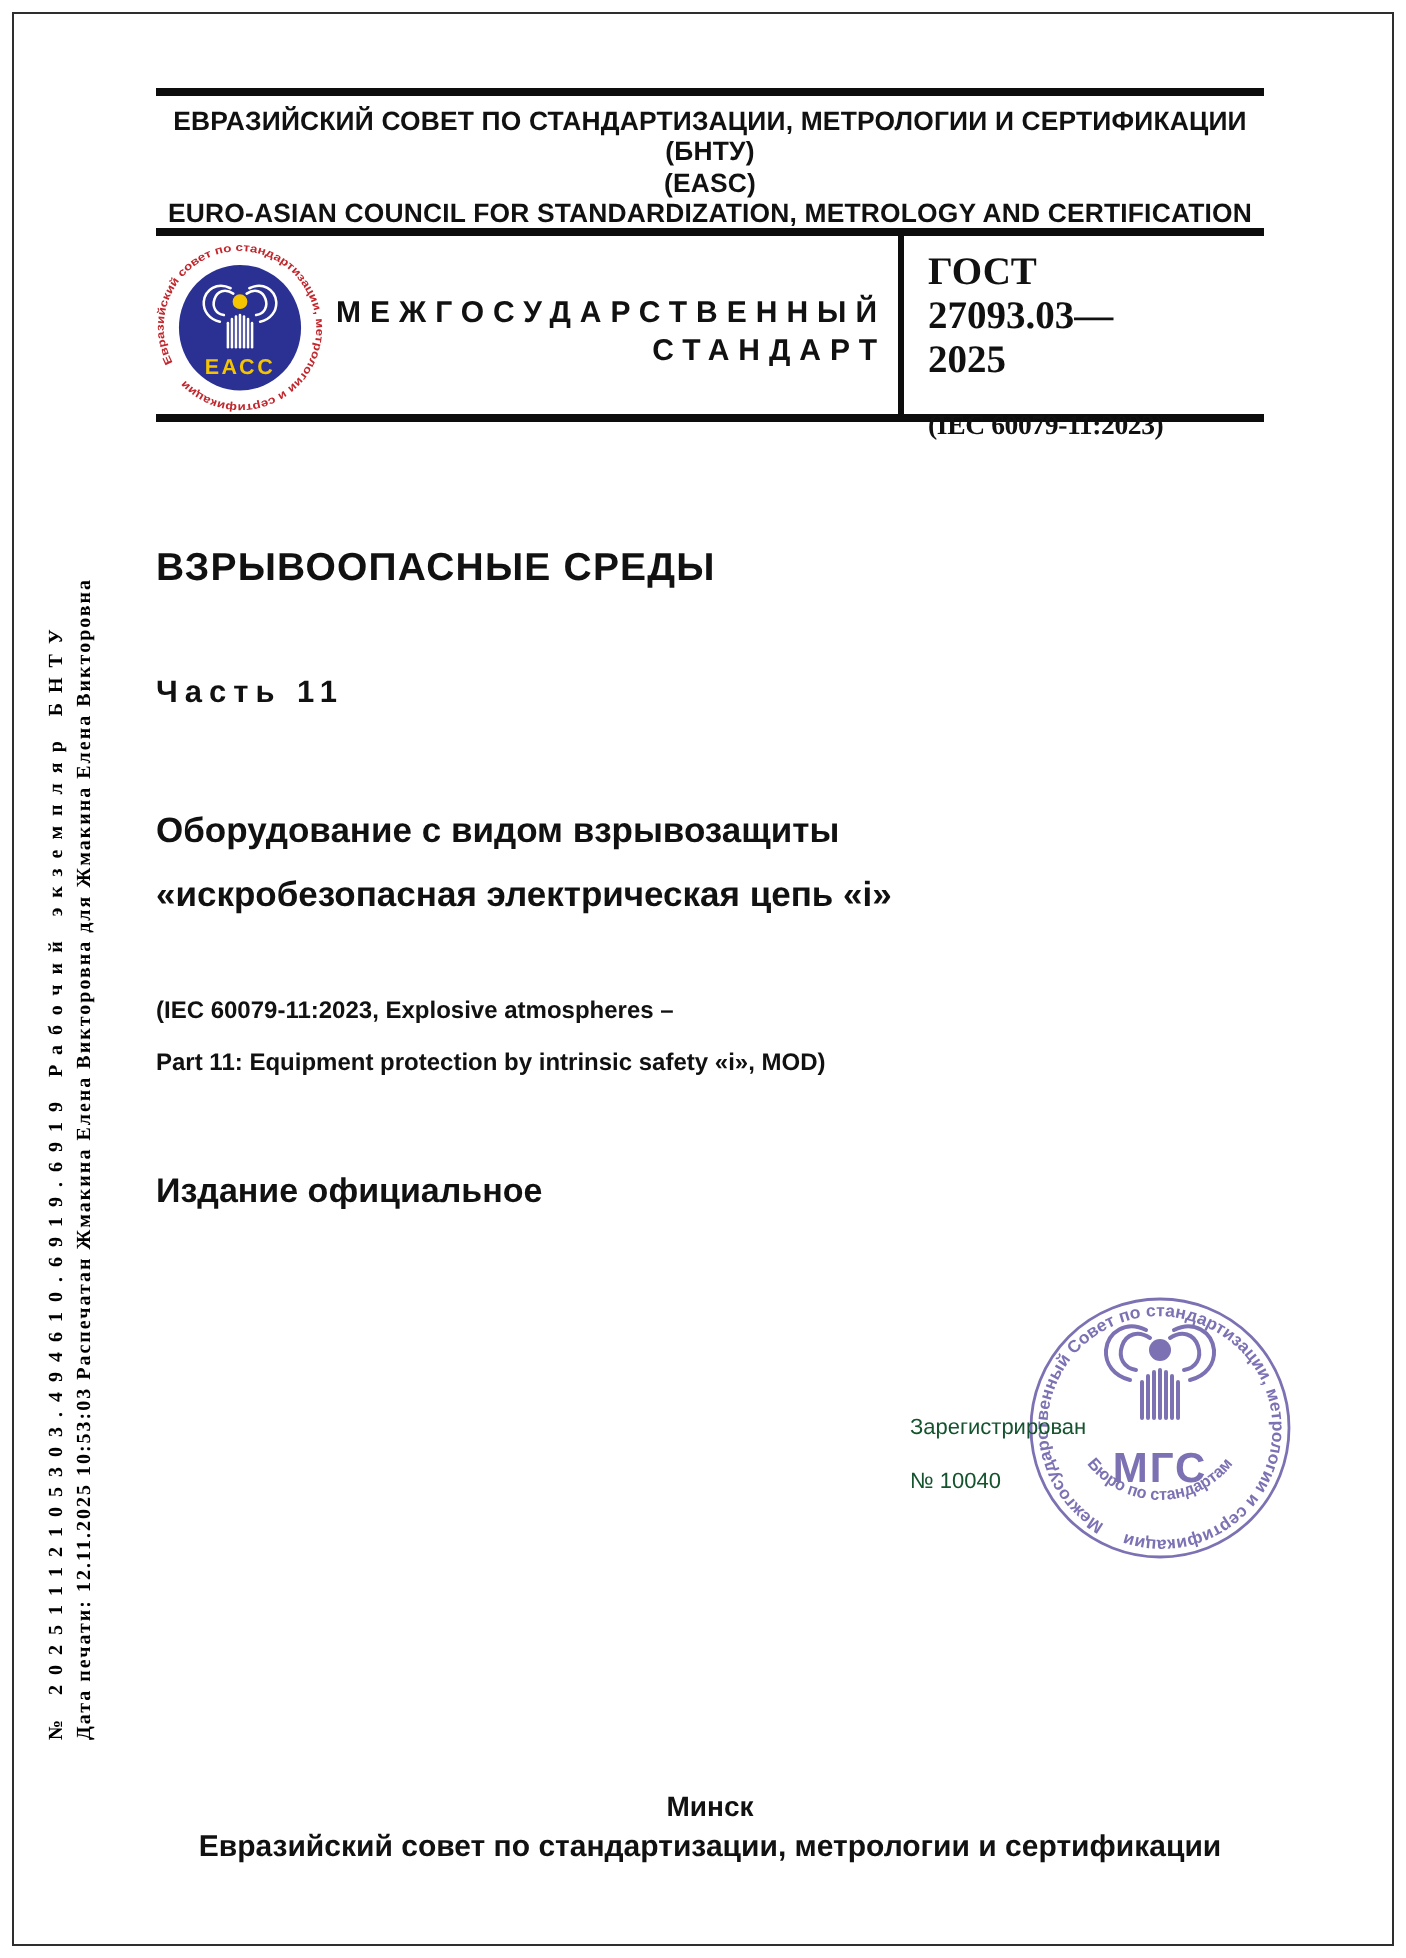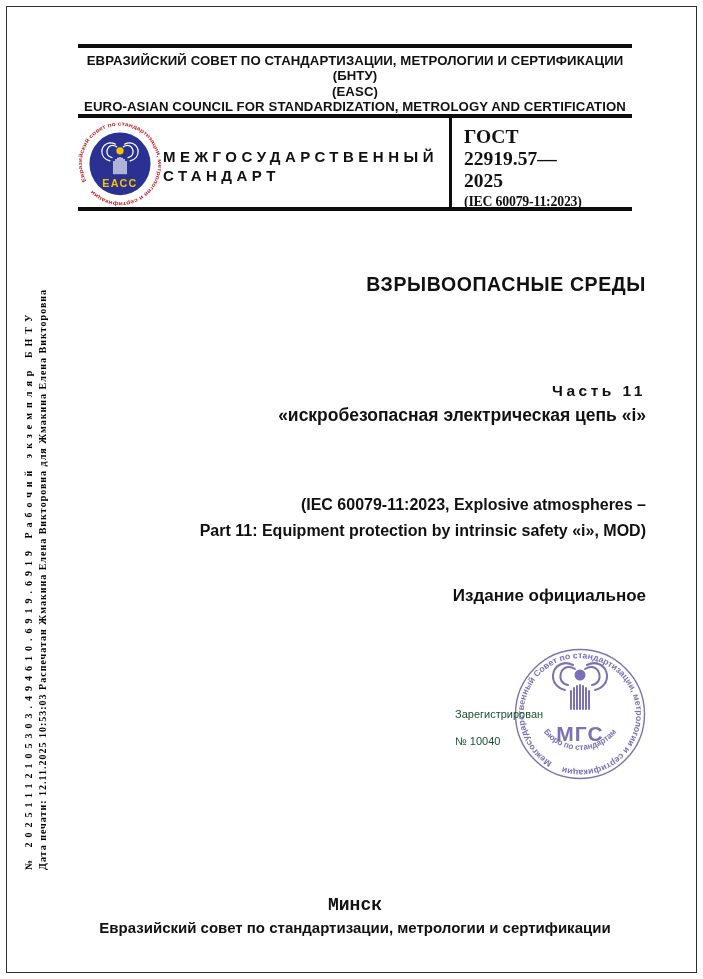--- a/index.html
+++ b/index.html
@@ -11,40 +11,40 @@
   .rule-top{top:44px;}
   .rule-mid{top:114px;}
   .rule-bot{top:207px;}
   .band-divider{position:absolute;left:449px;top:118px;width:2.5px;height:89px;background:#0d0d0d;}
 
   .org-header{position:absolute;left:78px;top:53px;width:554px;text-align:center;
               font-weight:bold;font-size:13.2px;line-height:15.3px;letter-spacing:0.1px;}
 
   .logo-svg{position:absolute;left:77px;top:120px;width:86px;height:86px;}
 
-  .type-label{position:absolute;left:163px;top:147px;width:280px;text-align:left;
+  .type-label{position:absolute;left:163px;top:147px;width:280px;text-align:right;
               font-weight:bold;font-size:15px;letter-spacing:4.5px;line-height:19px;}
 
   .designation{position:absolute;left:464px;top:126px;font-weight:bold;font-size:19.5px;line-height:22px;font-family:Liberation Serif, serif;}
-  .designation .iec{font-size:13.8px;line-height:18px;letter-spacing:-0.2px;margin-top:1px;}
+  .designation .iec{font-size:13.8px;line-height:18px;letter-spacing:-0.2px;margin-top:12px;}
 
-  .centered-block{position:absolute;left:92px;width:554px;text-align:right;font-weight:bold;}
+  .centered-block{position:absolute;left:78px;width:554px;text-align:left;font-weight:bold;}
   .title-main{top:273px;font-size:19.5px;letter-spacing:0.6px;}
-  .title-part{top:338px;font-size:15.5px;letter-spacing:3.5px;margin-top:44px;}
+  .title-part{top:338px;font-size:15.5px;letter-spacing:3.5px;}
   .subtitle{top:399px;font-size:17.5px;line-height:32px;}
-  .title-en{top:492px;font-size:16px;line-height:26px;}
+  .title-en{top:492px;font-size:12px;line-height:26px;}
   .edition{top:586px;font-size:17px;}
 
   .registration{position:absolute;left:455px;top:701px;font-size:11px;line-height:26.5px;
                 color:#14532d;z-index:3;font-weight:400;}
 
   .stamp-svg{position:absolute;left:510px;top:644px;width:140px;height:140px;z-index:2;opacity:0.93;}
 
   .footer{position:absolute;left:78px;top:895px;width:554px;text-align:center;font-weight:bold;}
-  .footer .city{font-size:18px;font-family:Liberation Mono, monospace;}
+  .footer .city{font-size:14px;}
   .footer .publisher{font-size:15px;margin-top:4px;}
 
   .side-note{position:absolute;left:22px;top:870px;transform:rotate(-90deg);transform-origin:0 0;
              font-family:"Liberation Serif",serif;font-weight:bold;font-size:10px;
              white-space:nowrap;line-height:14px;color:#000;}
   .side-note .l1{letter-spacing:5px;}
   .side-note .l2{letter-spacing:1px;}
 
   svg text{font-family:"Liberation Sans",sans-serif;}
 </style>
@@ -96,28 +96,29 @@
     <text x="50" y="78" text-anchor="middle" font-size="12.5" font-weight="bold" fill="#f5c400" letter-spacing="1.5">ЕАСС</text>
   </svg>
 
   <div class="type-label">
     <div>МЕЖГОСУДАРСТВЕННЫЙ</div>
     <div>СТАНДАРТ</div>
   </div>
 
   <div class="designation">
     <div>ГОСТ</div>
-    <div>22919.57—</div>
+    <div>27093.03—</div>
     <div>2025</div>
     <div class="iec">(IEC 60079-11:2023)</div>
   </div>
 
   <div class="centered-block title-main">ВЗРЫВООПАСНЫЕ СРЕДЫ</div>
   <div class="centered-block title-part">Часть 11</div>
   <div class="centered-block subtitle">
+    <div>Оборудование с видом взрывозащиты</div>
     <div>«искробезопасная электрическая цепь «i»</div>
   </div>
   <div class="centered-block title-en">
     <div>(IEC 60079-11:2023, Explosive atmospheres –</div>
     <div>Part 11: Equipment protection by intrinsic safety «i», MOD)</div>
   </div>
   <div class="centered-block edition">Издание официальное</div>
 
   <div class="registration">
     <div>Зарегистрирован</div>

